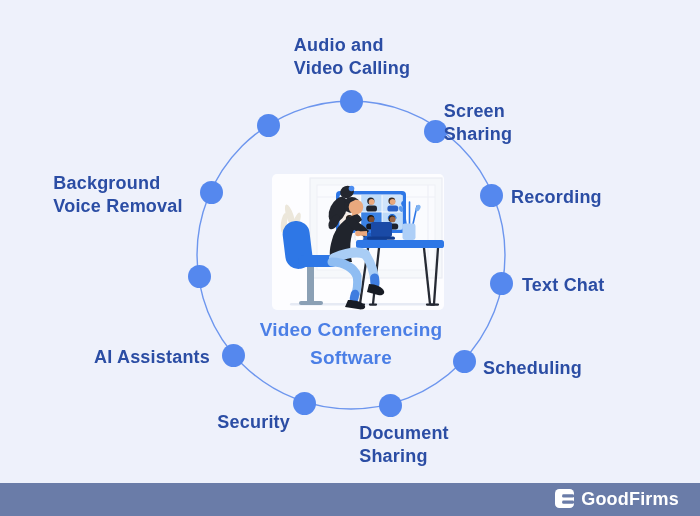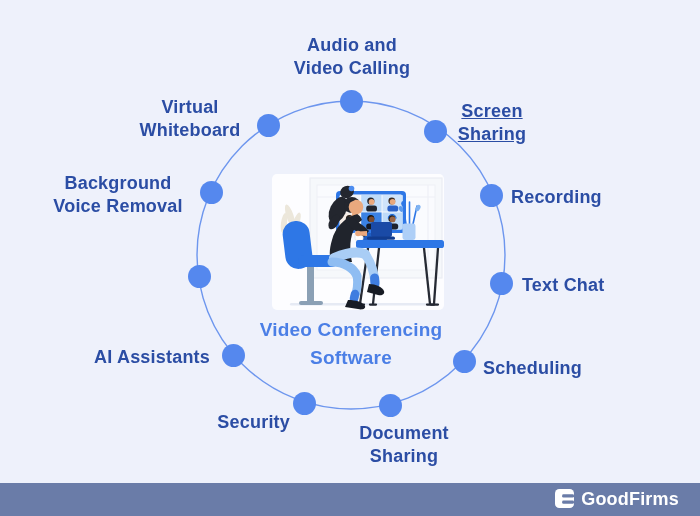--- a/index.html
+++ b/index.html
@@ -6,25 +6,25 @@
   body{font-family:"Liberation Sans",sans-serif;}
   .stage{position:relative;width:700px;height:516px;background:#eef1fb;overflow:hidden;}
 
   
   .ring-svg{position:absolute;left:0;top:0;}
   .node{position:absolute;width:23px;height:23px;border-radius:50%;background:#5588ee;}
 
   
   .lbl{position:absolute;font-size:18px;font-weight:700;color:#2b4da4;
        line-height:23px;letter-spacing:.2px;white-space:pre-line;}
-  .lbl.center{text-align:center;transform:translateX(-50%);}
+  .lbl.center{text-align:left;transform:translateX(-50%);}
   .lbl.rightalign{text-align:right;}
 
   .lbl-0{left:352px;top:34px;}
-  .lbl-1{left:492px;top:100px;text-decoration:underline;}
+  .lbl-1{left:478px;top:100px;}
   .lbl-2{left:511px;top:186px;}
   .lbl-3{left:522px;top:274px;}
   .lbl-4{left:483px;top:357px;}
   .lbl-5{left:404px;top:422px;}
   .lbl-6{right:410px;top:411px;}
   .lbl-7{right:490px;top:346px;}
   .lbl-8{right:521px;top:266px;}
   .lbl-9{left:118px;top:172px;}
   .lbl-10{left:190px;top:96px;}
 
@@ -69,22 +69,20 @@
 Sharing</div>
   <div class="lbl lbl-2">Recording</div>
   <div class="lbl lbl-4">Scheduling</div>
   <div class="lbl lbl-3">Text Chat</div>
   <div class="lbl lbl-5 center">Document
 Sharing</div>
   <div class="lbl lbl-6 rightalign">Security</div>
   <div class="lbl lbl-7 rightalign">AI Assistants</div>
   <div class="lbl lbl-9 center">Background
 Voice Removal</div>
-  <div class="lbl lbl-10 center">Virtual
-Whiteboard</div>
 
   <svg class="illus" width="172" height="138" viewBox="0 0 172 138" role="img">
 
     <rect x="0" y="0" width="172" height="136" rx="5" fill="#fdfdff"></rect>
 
     <g>
       <rect x="38" y="4" width="132" height="100" fill="#f6f8fb" stroke="#ebedf3" stroke-width="1.2"></rect>
       <rect x="45" y="11" width="118" height="85" fill="#fafbfe" stroke="#eef0f6" stroke-width="1"></rect>
       <line x1="156" y1="11" x2="156" y2="96" stroke="#eef0f6" stroke-width="1.2"></line>
       <line x1="45" y1="23" x2="163" y2="23" stroke="#eef0f6" stroke-width="1.2"></line>

